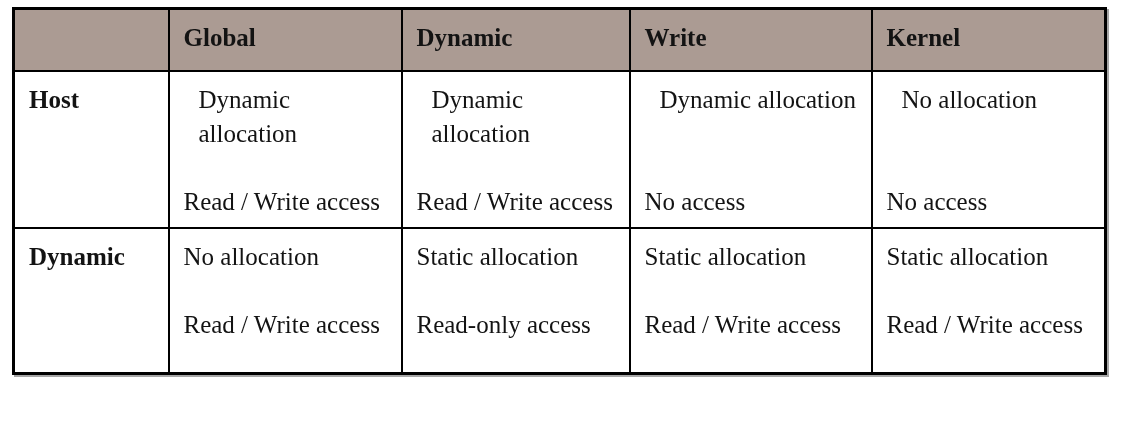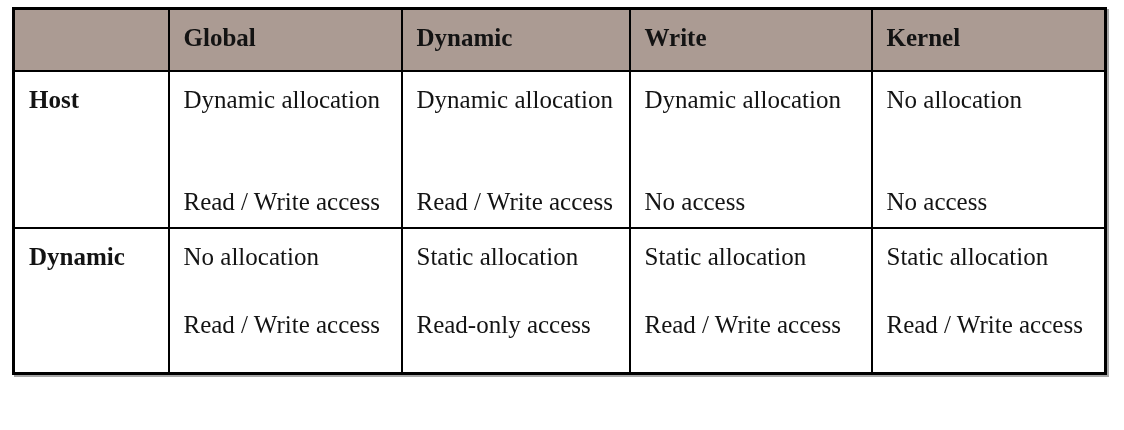--- a/index.html
+++ b/index.html
@@ -35,21 +35,21 @@
     font-weight: normal;
   }
   .mem-table thead tr { height: 62px; }
   .mem-table thead th {
     background: #ab9b93;
     font-weight: bold;
   }
   .mem-table .rowhdr { font-weight: bold; }
   tr.row-host  { height: 144px; }
   tr.row-kernel{ height: 146px; }
-  tr.row-host  .alloc { min-height: 68px; margin-bottom: 34px; }
+  tr.row-host  .alloc { min-height: 68px; margin-bottom: 34px; margin-left: 15px; }
   tr.row-kernel .alloc { min-height: 34px; margin-bottom: 34px; }
 </style>
 </head>
 <body>
 
 <div class="page">
   <table class="mem-table">
     <colgroup>
       <col style="width:155px">
       <col style="width:233px">

